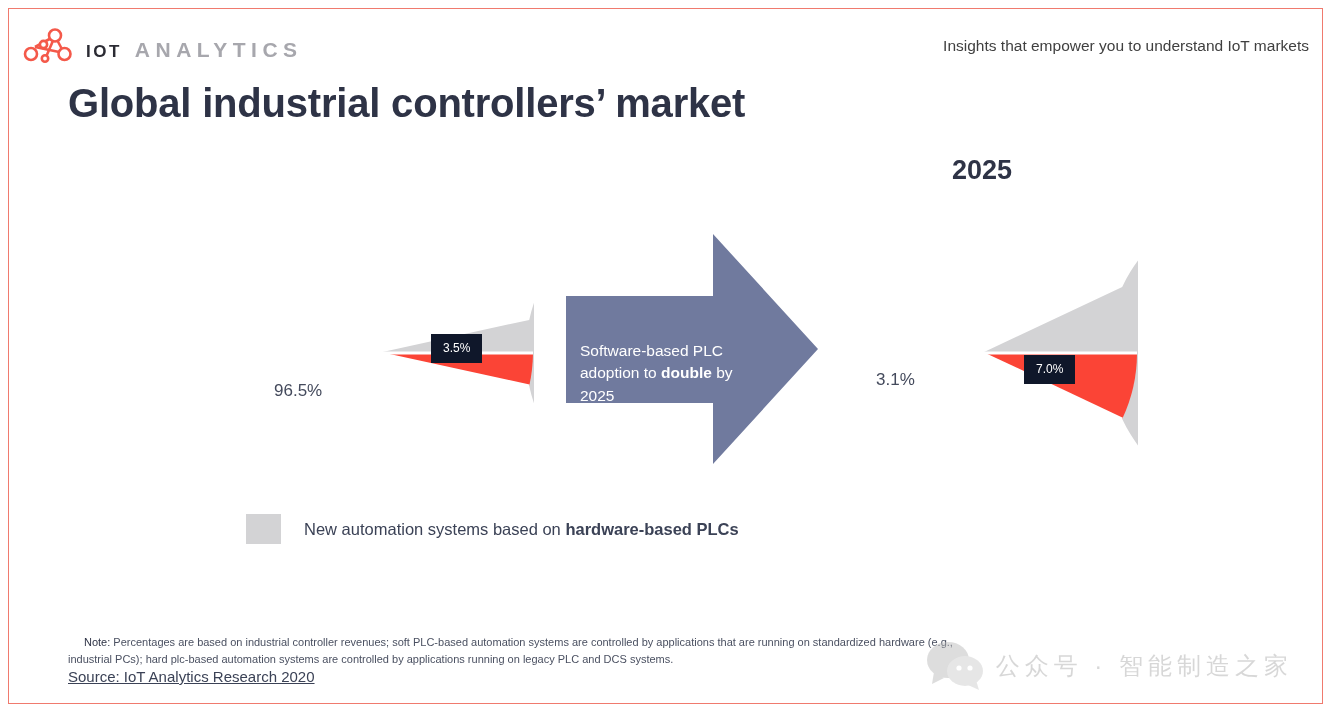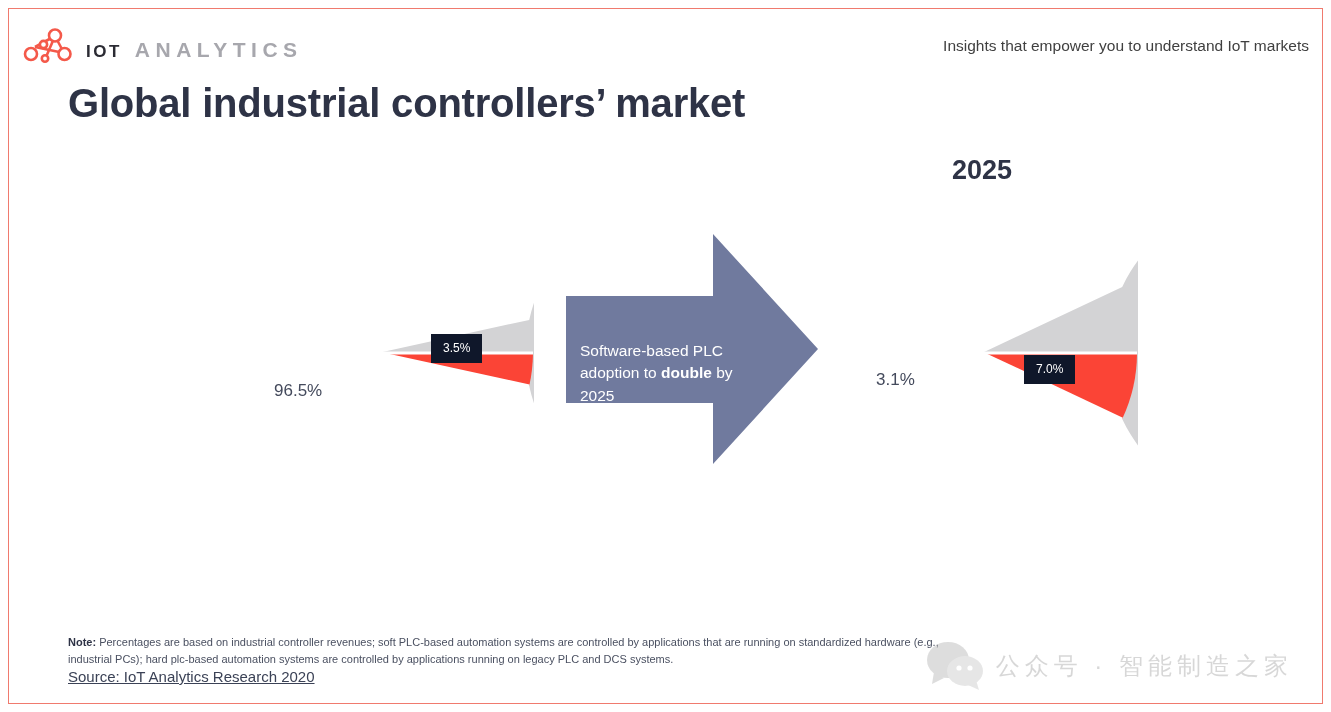--- a/index.html
+++ b/index.html
@@ -147,21 +147,21 @@
   
   .note {
     position: absolute;
     left: 68px;
     top: 634px;
     width: 905px;
     font-size: 11px;
     line-height: 1.55;
     color: #4a5061;
   }
-  .note b { font-weight: bold; color: #2e3346; }
+  .note b { font-weight: normal; color: #2e3346; margin-left: 16px; }
   .source {
     position: absolute;
     left: 68px;
     top: 668px;
     font-size: 15px;
     color: #3b4256;
     white-space: nowrap;
     text-decoration: underline;
   }
 
@@ -246,20 +246,24 @@
 
       <path d="M 156 156 L 311 156 A 155 155 0 0 1 296.2 222.0 Z" fill="#fb4436"></path>
       <path d="M 156 156 L 311 156" stroke="#ffffff" stroke-width="3" fill="none"></path>
       <path d="M 156 156 L 296.2 222.0" stroke="#ffffff" stroke-width="3" fill="none"></path>
     </svg>
     <div class="pie-outside-label" style="left:50px; top:215px;">3.1%</div>
     <div class="pie-callout" style="left:198px; top:200px;">7.0%</div>
   </div>
 
   <div class="legend">
+    <div class="legend-row">
+      <div class="legend-swatch" style="background:#d3d3d5;"></div>
+      <div class="legend-label"><span>New automation systems based on </span><b>hardware-based PLCs</b></div>
+    </div>
   </div>
 
   <div class="note"><b>Note:</b><span> Percentages are based on industrial controller revenues; soft PLC-based automation systems are controlled by applications that are running on standardized hardware (e.g., industrial PCs); hard plc-based automation systems are controlled by applications running on legacy PLC and DCS systems.</span></div>
   <div class="source">Source: IoT Analytics Research 2020</div>
 
   <div class="watermark">
     <svg class="wechat-icon" width="62" height="52" viewBox="0 0 62 52">
       <ellipse cx="24" cy="20" rx="21" ry="18" fill="#b5b5b5"></ellipse>
       <polygon points="10,32 8,44 20,38" fill="#b5b5b5"></polygon>
       <ellipse cx="41" cy="31" rx="18" ry="15" fill="#c9c9c9"></ellipse>

